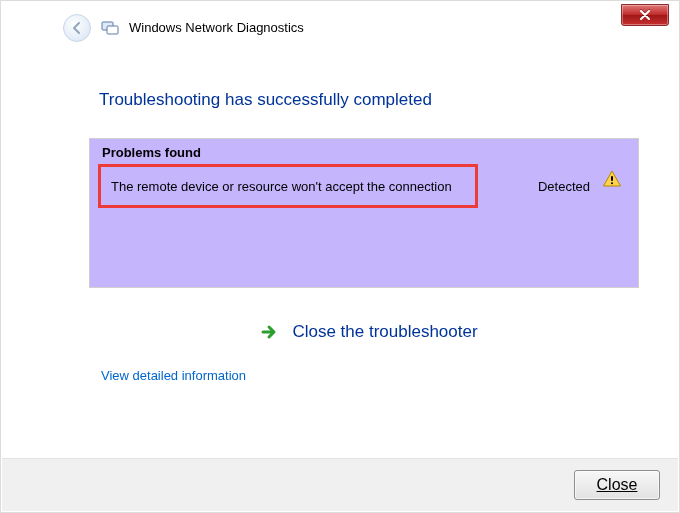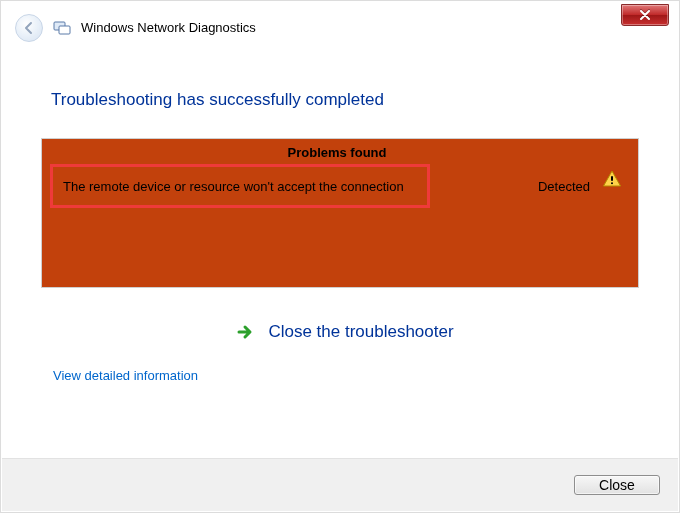--- a/index.html
+++ b/index.html
@@ -25,20 +25,21 @@
       background: #f0f0f0;
       color: #000;
       overflow: hidden;
     }
     .window {
       position: relative;
       width: 680px;
       height: 513px;
       background: var(--body-bg);
       border: 1px solid #dcdcdc;
+      padding-left: 48px;
     }
     
     .header {
       position: relative;
       height: 53px;
       padding: 0 10px 0 14px;
       display: flex;
       align-items: center;
       gap: 10px;
       background: var(--titlebar-bg);
@@ -91,24 +92,23 @@
     .heading {
       color: var(--win-blue);
       font-size: 17px;
       font-weight: 400;
       margin: 12px 0 28px 10px;
     }
     .problems-box {
       border: 1px solid var(--pane-border);
       height: 150px;
       margin: 0 0 18px 0;
-      background: #c2410c;
+      background: #c4b5fd;
       padding: 6px 18px 10px 10px;
       position: relative;
-      text-align: center;
     }
     .problems-title {
       font-weight: 700;
       font-size: 13px;
       margin: 0 0 4px 2px;
     }
     .problem-row {
       display: flex;
       align-items: center;
       gap: 4px;
@@ -177,28 +177,29 @@
       height: 53px;
       background: #f0f0f0;
       border-top: 1px solid #e2e2e2;
       display: flex;
       align-items: center;
       justify-content: flex-end;
       padding-right: 18px;
     }
     .btn {
       min-width: 86px;
-      height: 20px;
+      height: 30px;
       border: 1px solid #8e8e8e;
       border-radius: 3px;
       background: linear-gradient(to bottom, var(--btn-face1), var(--btn-face2));
       font-family: inherit;
-      font-size: 14px;
+      font-size: 16px;
       cursor: pointer;
       box-shadow: 0 0 0 1px rgba(255,255,255,.6) inset;
+      text-decoration: underline;
     }
   </style>
 </head>
 <body>
 
 <div class="window">
 
   <div class="header">
     <div class="back-btn">
       <svg width="14" height="14" viewBox="0 0 14 14">

